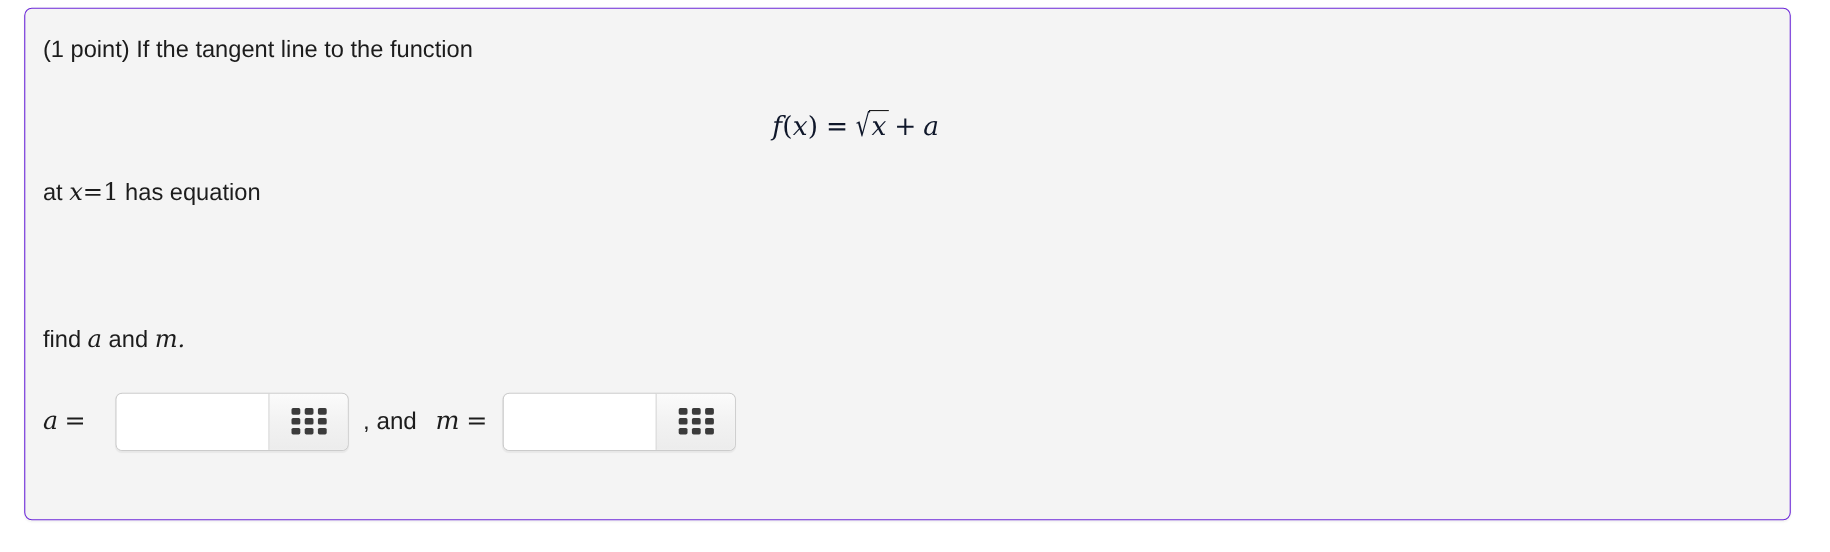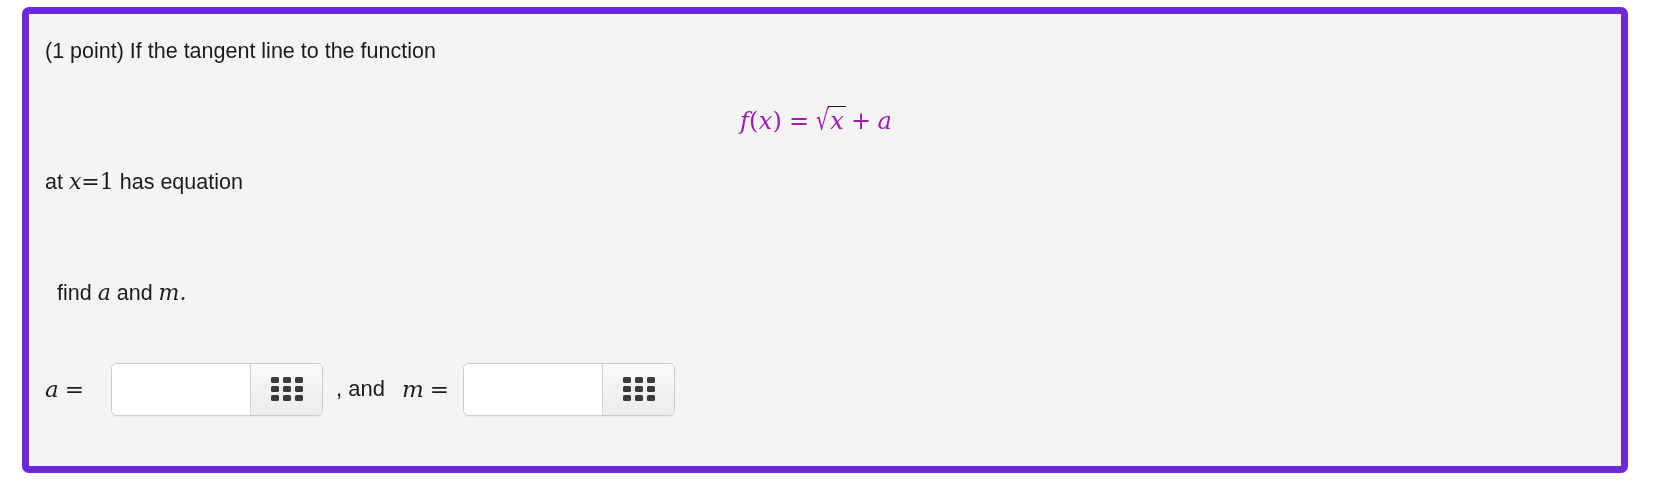--- a/index.html
+++ b/index.html
@@ -17,51 +17,50 @@
 
   
   .panel {
     position: absolute;
     left: 22px;
     top: 7px;
     width: 1606px;
     height: 466px;
     box-sizing: border-box;
     background: #f4f4f4;
-    border: 7px solid #6d28d9;
+    border: 1px solid #6d28d9;
     border-radius: 7px;
     box-shadow: 0 1px 2px rgba(0,0,0,0.06);
   }
 
   .panel-inner {
     position: relative;
     width: 100%;
     height: 100%;
   }
 
   
   .para {
     position: absolute;
     color: #1c1c1c;
     font-size: 21.5px;
     line-height: 1.2;
     white-space: nowrap;
   }
   .line-intro  { left: 16px; top: 25px; }
   .line-at     { left: 16px; top: 155px; }
-  .line-find   { left: 16px; top: 266px; margin-left: 12px; }
+  .line-find   { left: 16px; top: 288px; }
 
   
   .math {
     font-family: "DejaVu Serif", "Liberation Serif", serif;
     font-style: italic;
     font-size: 22px;
-    color: #a21caf;
-    white-space: nowrap;
-    margin-left: 32px;
+    color: #0f172a;
+    white-space: nowrap;
   }
   .math .op {
     font-style: normal;
     font-family: "DejaVu Serif", "Liberation Serif", serif;
   }
 
   
   .display-eq {
     position: absolute;
     font-size: 24px;

